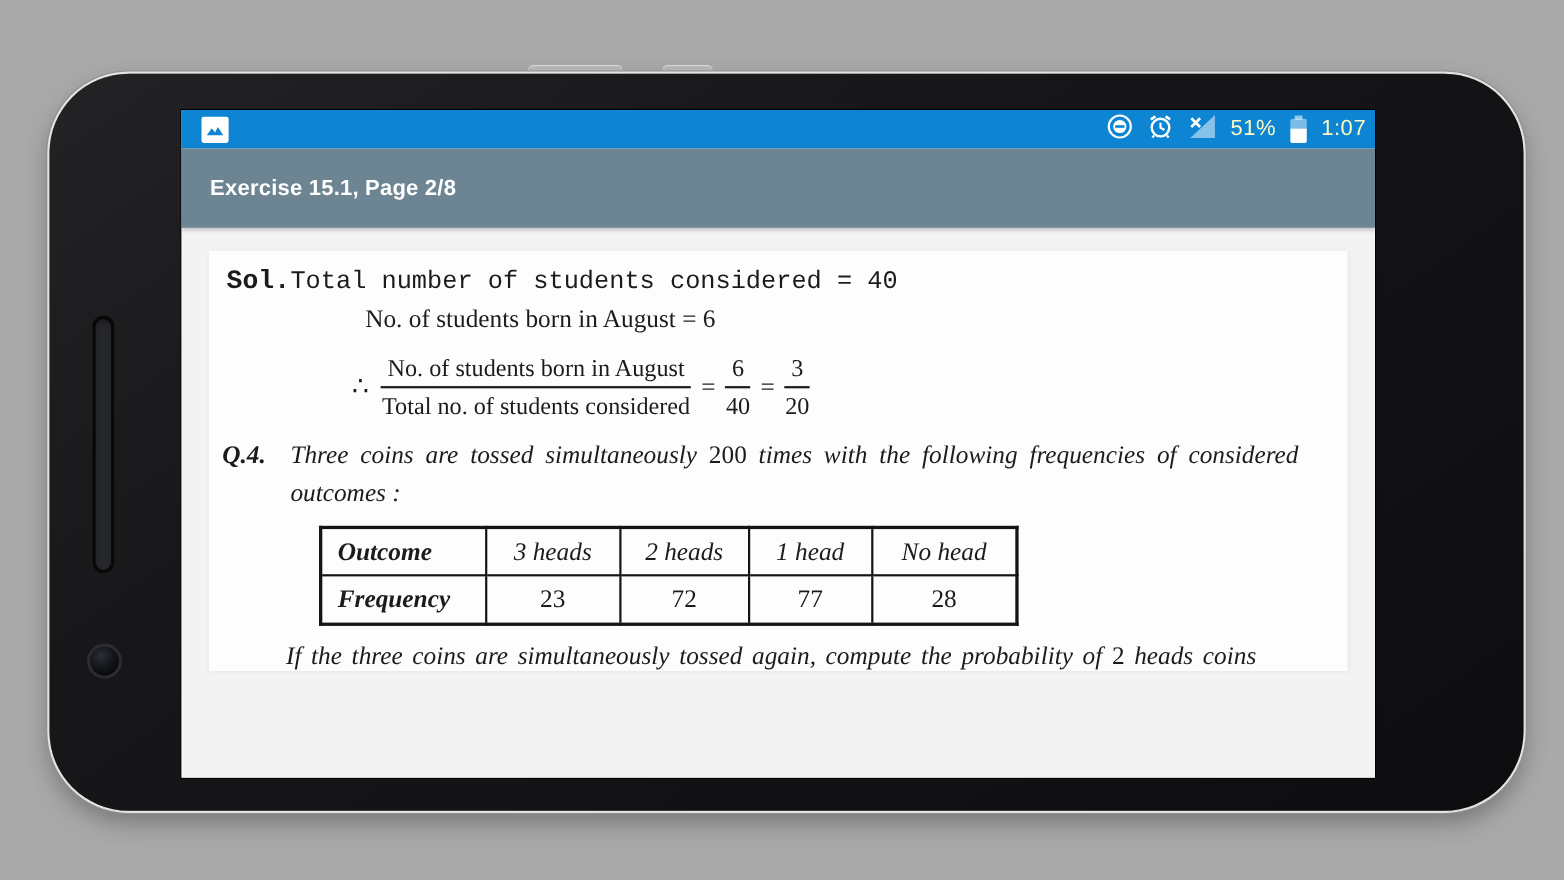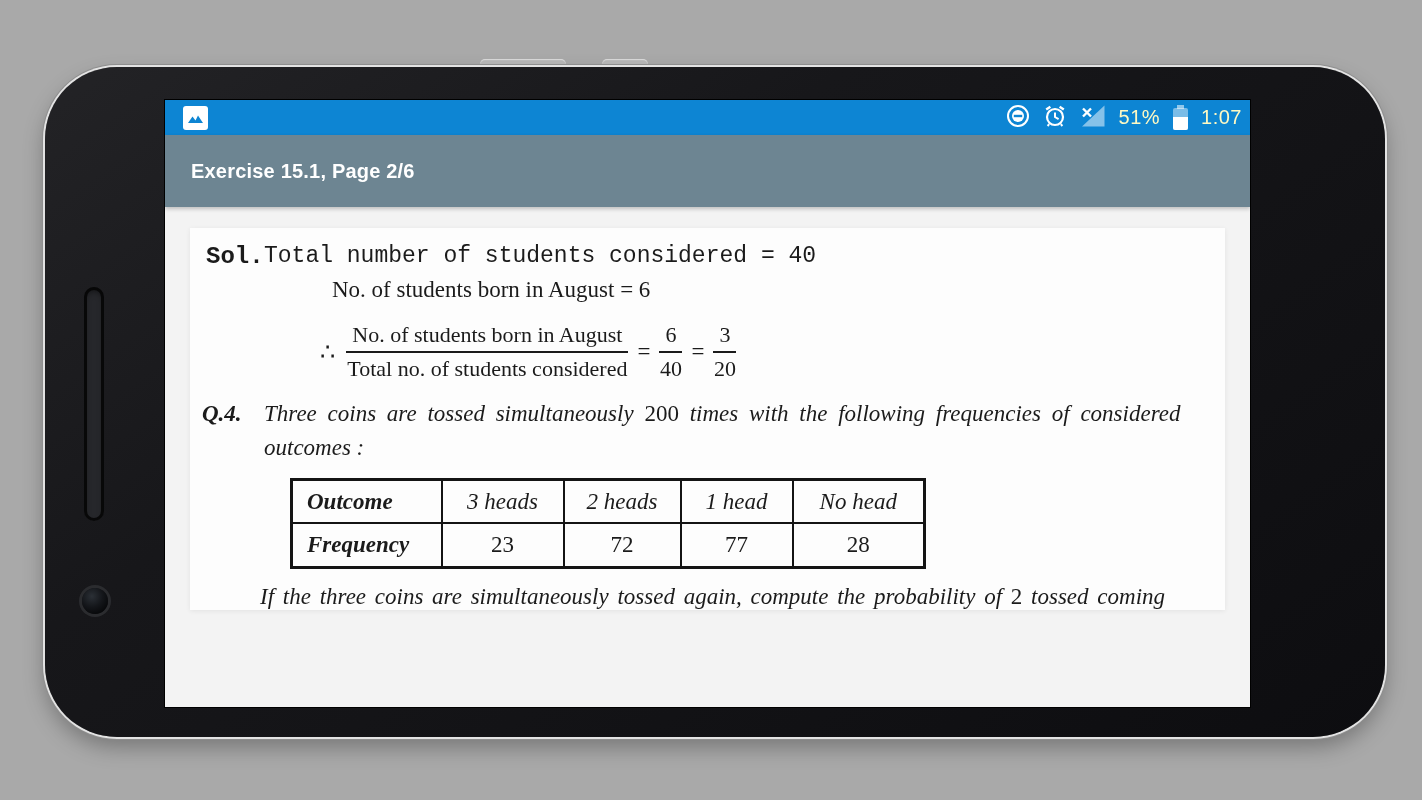--- a/index.html
+++ b/index.html
@@ -135,21 +135,21 @@
             <span class="cap"></span>
             <span class="bbody">
                 <span class="bfill"></span>
               </span>
           </span>
           <span class="sb-text">1:07</span>
         </span>
       </div>
 
       <div class="toolbar">
-        <span class="toolbar-title">Exercise 15.1, Page 2/6</span>
+        <span class="toolbar-title">Exercise 15.1, Page 2/8</span>
       </div>
 
       <div class="content">
         <div class="scan">
 
           <div class="sol-row">
             <span class="sol-label">Sol.</span>
             <span>Total number of students considered = 40</span>
           </div>
           <div class="sol-line2">No. of students born in August = 6</div>
@@ -197,21 +197,21 @@
               <td class="c2">72</td>
               <td class="c3">77</td>
               <td class="c4">28</td>
             </tr>
           </tbody>
             </table>
 
           <div class="footer-line">
             <span>If the three coins are simultaneously tossed again, compute the probability of</span>
             <span class="upright">2</span>
-            <span>tossed coming</span>
+            <span>heads coins</span>
           </div>
 
         </div>
       </div>
 
     </div>
   </div>
 </div>
 
 </body></html>

